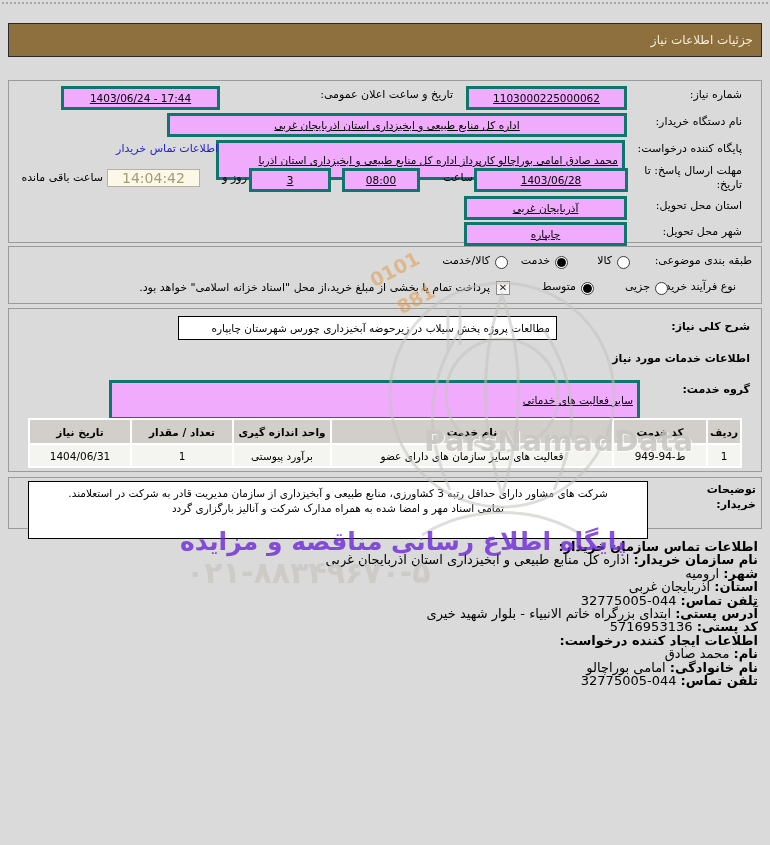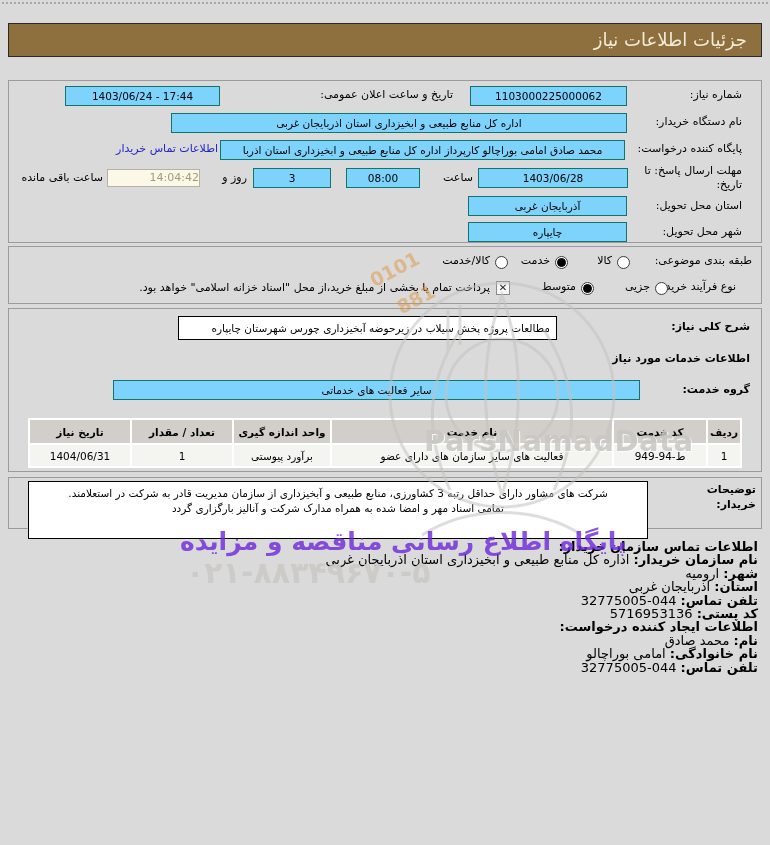--- a/index.html
+++ b/index.html
@@ -6,36 +6,36 @@
   body{
     width:770px;height:845px;position:relative;overflow:hidden;
     background:#dadada;
     font-family:"DejaVu Sans",sans-serif;
     font-size:11px;color:#000;
   }
   .dotline{position:absolute;top:2px;left:2px;right:2px;height:0;border-top:2px dotted #a8a8a8;}
   .titlebar{
     position:absolute;top:23px;left:8px;right:8px;height:34px;
     background:#8e6f3e;border:1px solid #2a2a2a;box-sizing:border-box;
-    color:#f3ecda;font-size:18px;line-height:32px;padding-right:14px;
+    color:#f3ecda;font-size:12px;line-height:32px;padding-right:8px;
   }
   .panel{position:absolute;left:8px;right:8px;border:1px solid #9b9b9b;box-sizing:border-box;}
   .lbl{position:absolute;white-space:nowrap;font-size:11px;}
   .lbl.b{font-weight:bold;text-align:right;}
   .inp{
-    position:absolute;height:18px;line-height:18px;background:#7dd3fc;
-    border:1px solid #0f766e;box-sizing:content-box;text-align:center;
-    font-size:10.5px;overflow:hidden;white-space:nowrap;
-  }
-  .inp.right{padding:0 4px;}
+    position:absolute;height:18px;line-height:18px;background:#f0abfc;
+    border:3px solid #0f766e;box-sizing:content-box;text-align:center;
+    font-size:10.5px;overflow:hidden;white-space:nowrap;text-decoration:underline;
+  }
+  .inp.right{text-align:right;padding:8px 4px;}
   .num{direction:ltr;unicode-bidi:isolate;}
   .link{position:absolute;color:#2323cc;white-space:nowrap;cursor:pointer;font-size:11px;}
   .countdown{
-    position:absolute;height:16px;line-height:16px;width:91px;text-align:right;
-    background:#fbf8e7;border:1px solid #b5b2a5;color:#a39b76;font-size:11px;
+    position:absolute;height:16px;line-height:16px;width:91px;text-align:center;
+    background:#fbf8e7;border:1px solid #b5b2a5;color:#a39b76;font-size:14px;
   }
   .radio{
     position:absolute;width:11px;height:11px;border:1px solid #3c3c3c;border-radius:50%;
     background:#fff;
   }
   .radio.on::after{
     content:"";position:absolute;left:1px;top:1px;width:7px;height:7px;
     border-radius:50%;background:#000;border:1px solid #000;
   }
   .chk{
@@ -196,20 +196,21 @@
     <div>شرکت های مشاور دارای حداقل رتبه 3 کشاورزی، منابع طبیعی و آبخیزداری از سازمان مدیریت قادر به شرکت در استعلامند.</div>
     <div>تمامی اسناد مهر و امضا شده به همراه مدارک شرکت و آنالیز بارگزاری گردد</div>
   </div>
 
   <div class="footer">
     <div><b>اطلاعات تماس سازمان خریدار:</b></div>
     <div><b>نام سازمان خریدار:</b> <span>اداره کل منابع طبیعی و ابخیزداری استان اذربایجان غربی</span></div>
     <div><b>شهر:</b> <span>ارومیه</span></div>
     <div><b>استان:</b> <span>اذربایجان غربی</span></div>
     <div><b>تلفن تماس:</b> <span class="num">32775005-044</span></div>
+    <div><b>آدرس پستی:</b> <span>ابتدای بزرگراه خاتم الانبیاء - بلوار شهید خیری</span></div>
     <div><b>کد پستی:</b> <span class="num">5716953136</span></div>
     <div><b>اطلاعات ایجاد کننده درخواست:</b></div>
     <div><b>نام:</b> <span>محمد صادق</span></div>
     <div><b>نام خانوادگی:</b> <span>امامی بوراچالو</span></div>
     <div><b>تلفن تماس:</b> <span class="num">32775005-044</span></div>
   </div>
 
 </div>
 
 </body></html>

